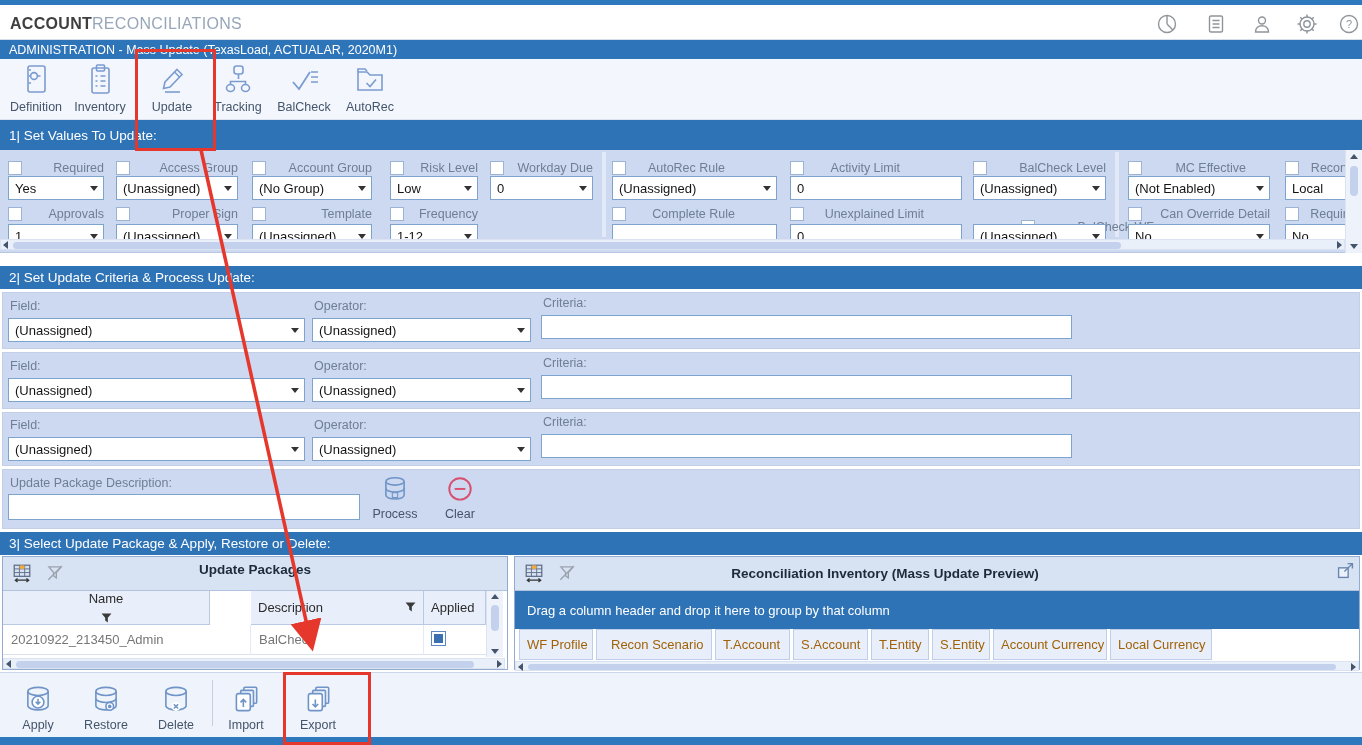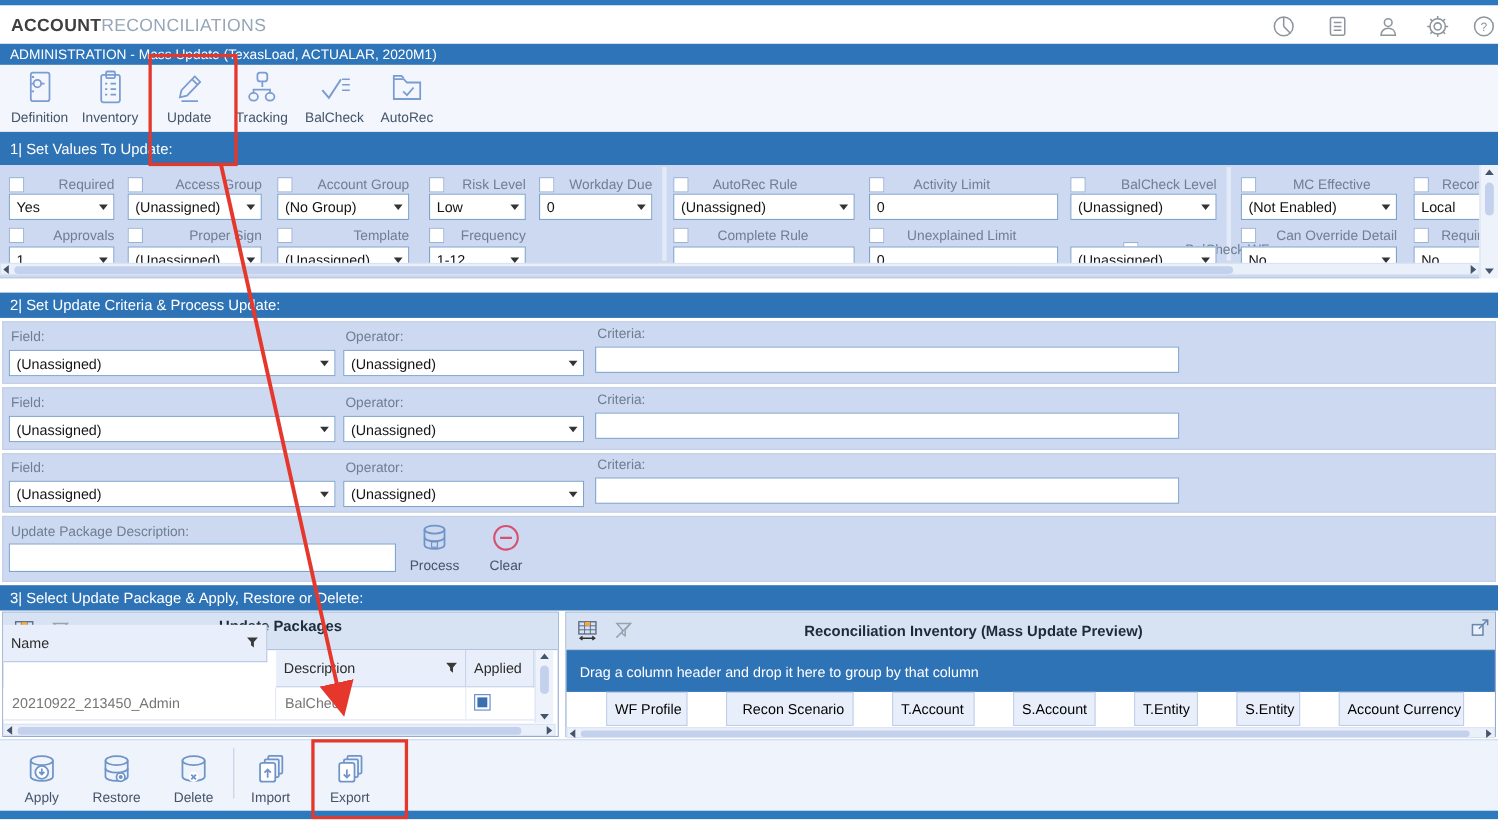--- a/index.html
+++ b/index.html
@@ -17,21 +17,21 @@
   .hsb{position:absolute;background:#eaf0fa;border:1px solid #dbe3f2;box-sizing:border-box;}
   .vsb{position:absolute;background:#eef3fb;border-left:1px solid #dbe3f2;box-sizing:border-box;}
   .thumb{position:absolute;background:#c3d1ec;border-radius:4px;}
   .tri{position:absolute;width:0;height:0;border:4px solid transparent;}
   .tri.l{border-right:5px solid #44546a;border-left:none;}
   .tri.r{border-left:5px solid #44546a;border-right:none;}
   .tri.u{border-bottom:5px solid #44546a;border-top:none;}
   .tri.d{border-top:5px solid #44546a;border-bottom:none;}
   .panelband{position:absolute;background:#d7e2f3;border:1px solid #a9bedf;box-sizing:border-box;}
   .gcell{position:absolute;background:#e9effa;border-right:1px solid #b9c9e4;border-bottom:1px solid #b9c9e4;display:flex;align-items:center;justify-content:space-between;padding:0 7px;font-size:13px;color:#2b2b2b;box-sizing:border-box;}
-  .rcell{background:#e9effa;border:1px solid #c0cfe9;line-height:29px;padding:0 7px;font-size:13px;color:#000000;white-space:nowrap;box-sizing:border-box;overflow:hidden;margin-left:32px;}
+  .rcell{background:#e9effa;border:1px solid #c0cfe9;line-height:29px;padding:0 7px;font-size:13px;color:#a16207;white-space:nowrap;box-sizing:border-box;overflow:hidden;}
   .gdata{font-size:13px;color:#767676;white-space:nowrap;position:absolute;}
   .gtitle{position:absolute;font-size:13.5px;font-weight:bold;color:#1c2b3a;text-align:center;white-space:nowrap;}
   .secpanel{position:absolute;background:#cdd9f0;}
   .annot{position:absolute;border:3px solid #e5372b;z-index:50;pointer-events:none;}
   svg{display:block;}
 </style>
 </head>
 <body>
 
 <div id="app">
@@ -402,21 +402,21 @@
       </svg>
   </span>
   <span class="abs" style="left:45px;top:563px;">
     <svg width="20" height="20" viewBox="0 0 18 18" fill="none" stroke="#9aa2ad" stroke-width="1.2">
         <path d="M3.5 3.5h11l-4.3 5v5l-2.4-1.8v-3.2z"></path>
         <path d="M3 15L15 3"></path>
       </svg>
   </span>
   <span class="gtitle" style="left:100px;top:562px;width:310px;">Update Packages</span>
 
-  <div class="gcell" style="left:3px;top:568px;width:240px;height:34px;">
+  <div class="gcell" style="left:3px;top:591px;width:207px;height:34px;flex-direction:column;">
     <span>Name</span>
     <span>
         <svg width="11" height="11" viewBox="0 0 10 10">
           <path d="M0.5 0.5h9L6.2 4.3v4.4L3.8 6.9V4.3z" fill="#3a3a3a"></path>
         </svg>
       </span>
   </div>
   <div class="gcell" style="left:251px;top:591px;width:173px;height:34px;">
     <span>Description</span>
     <span>

